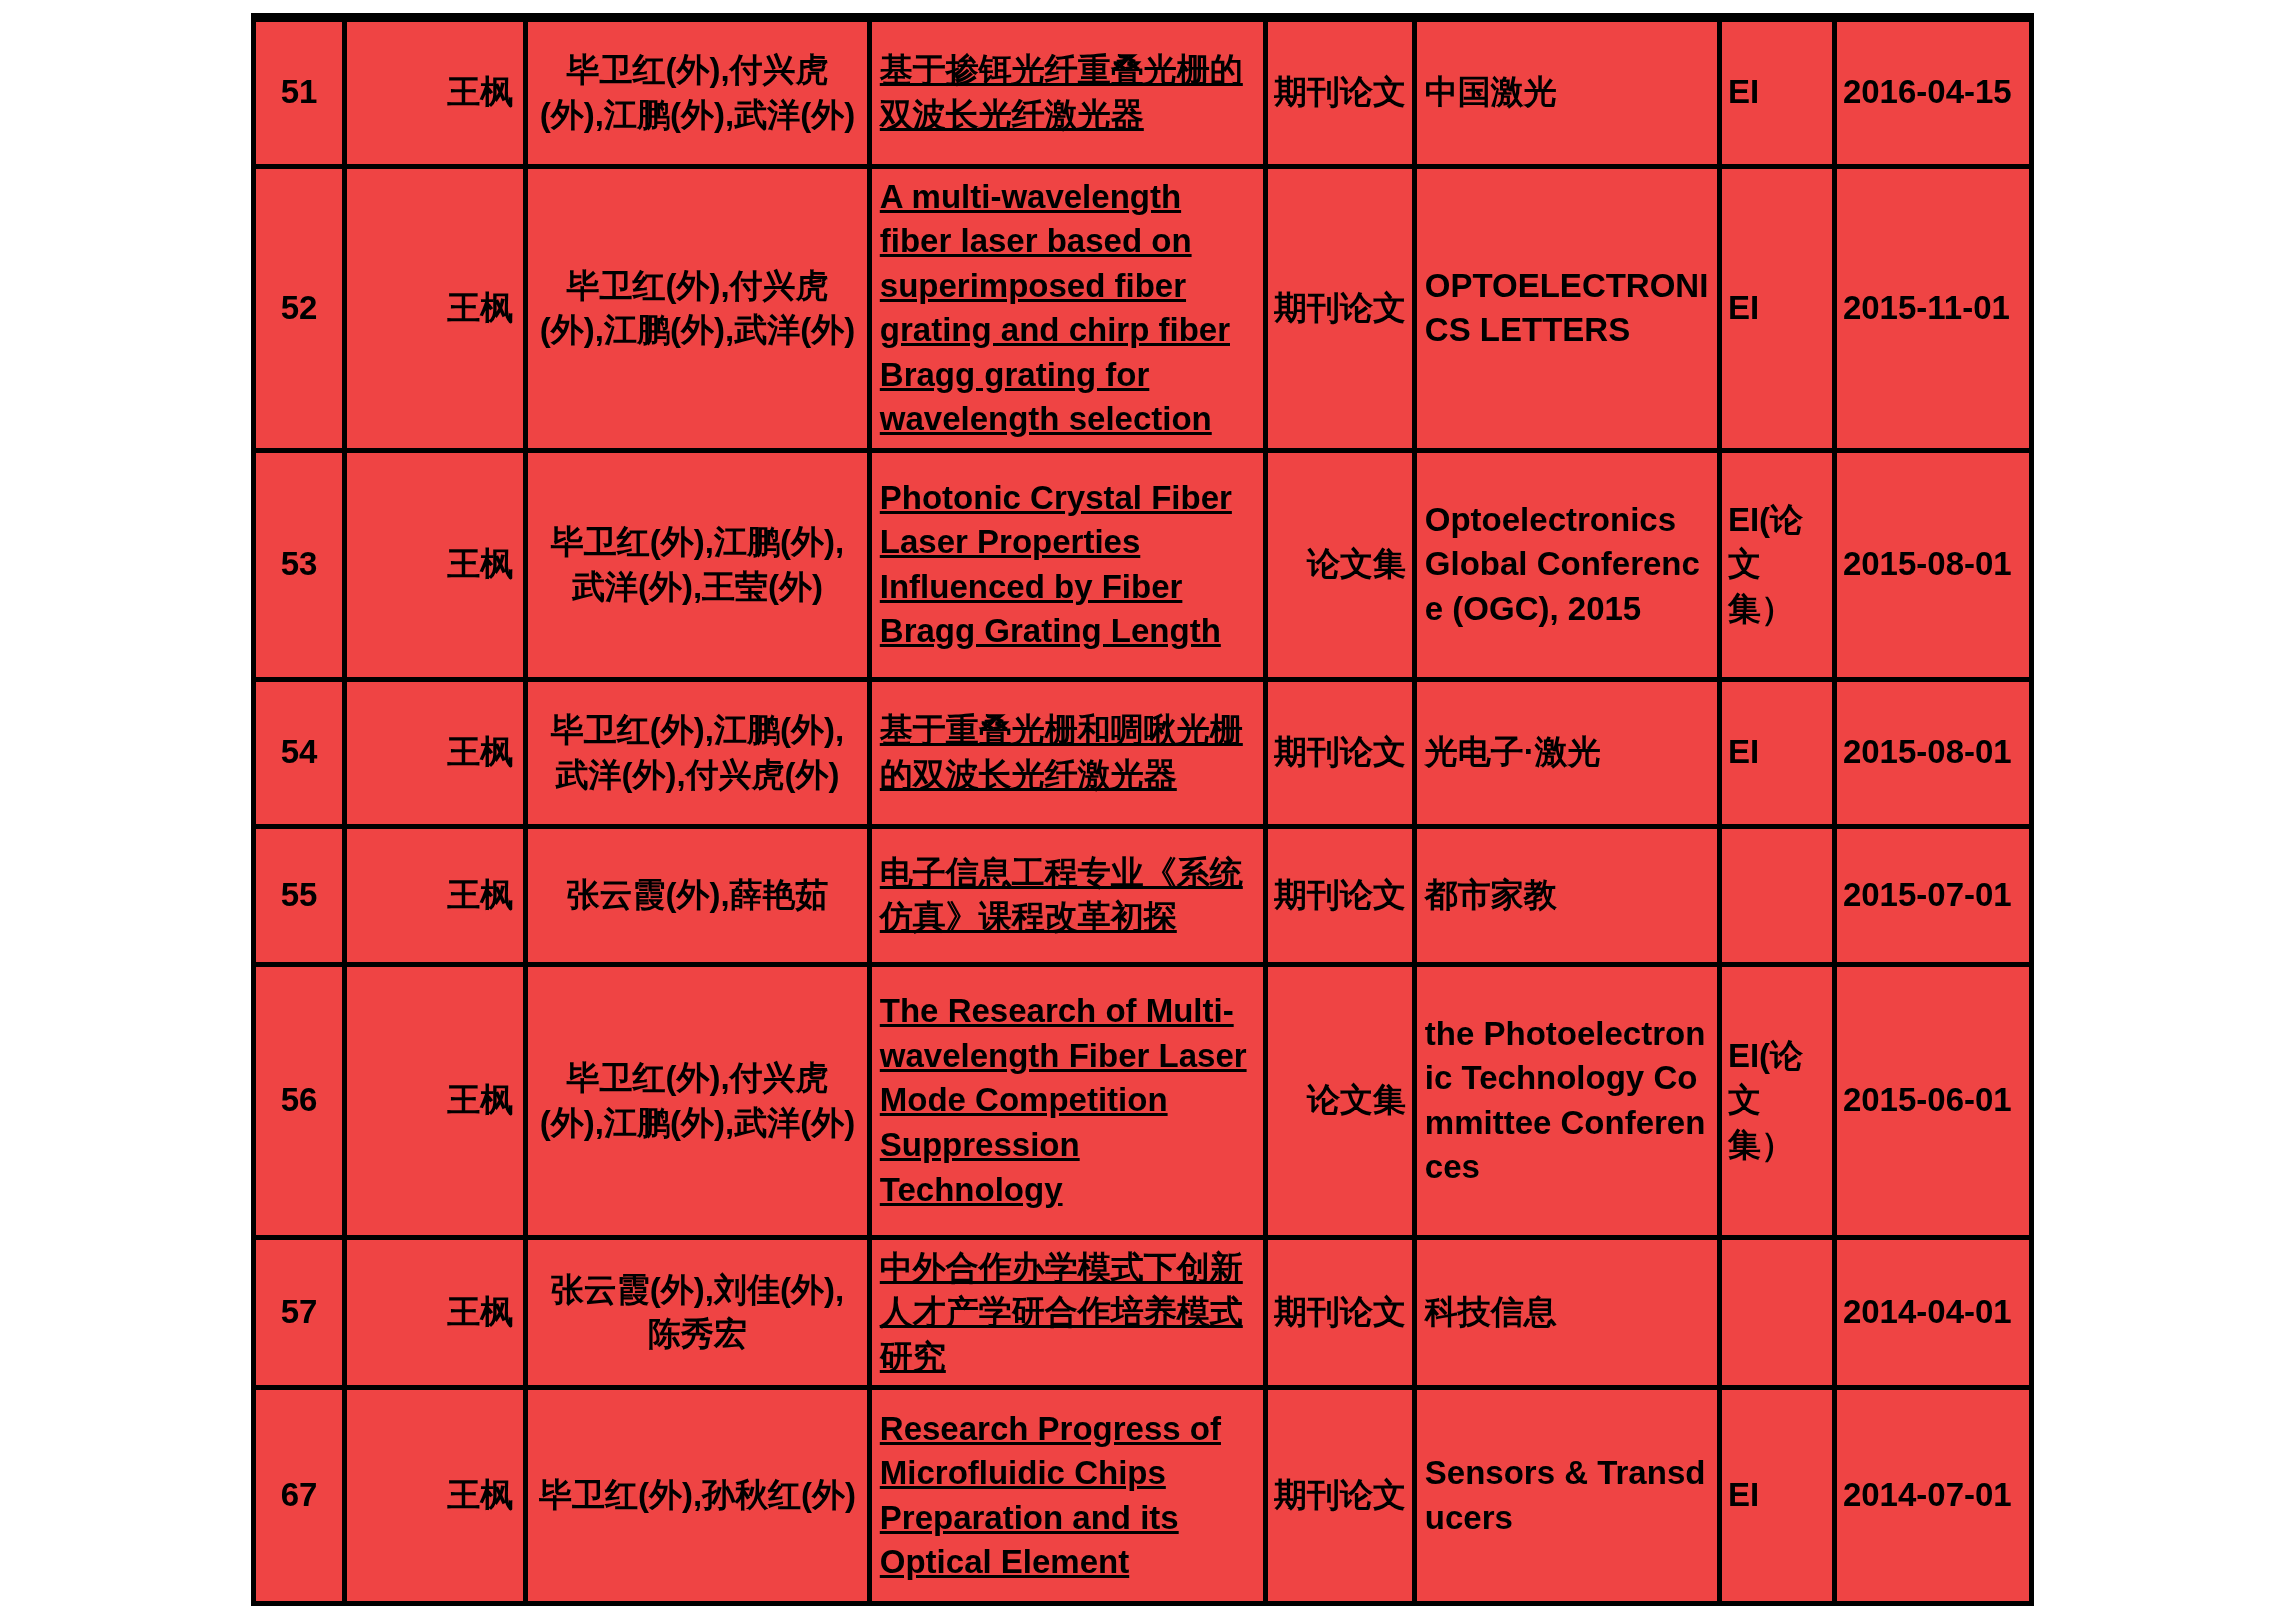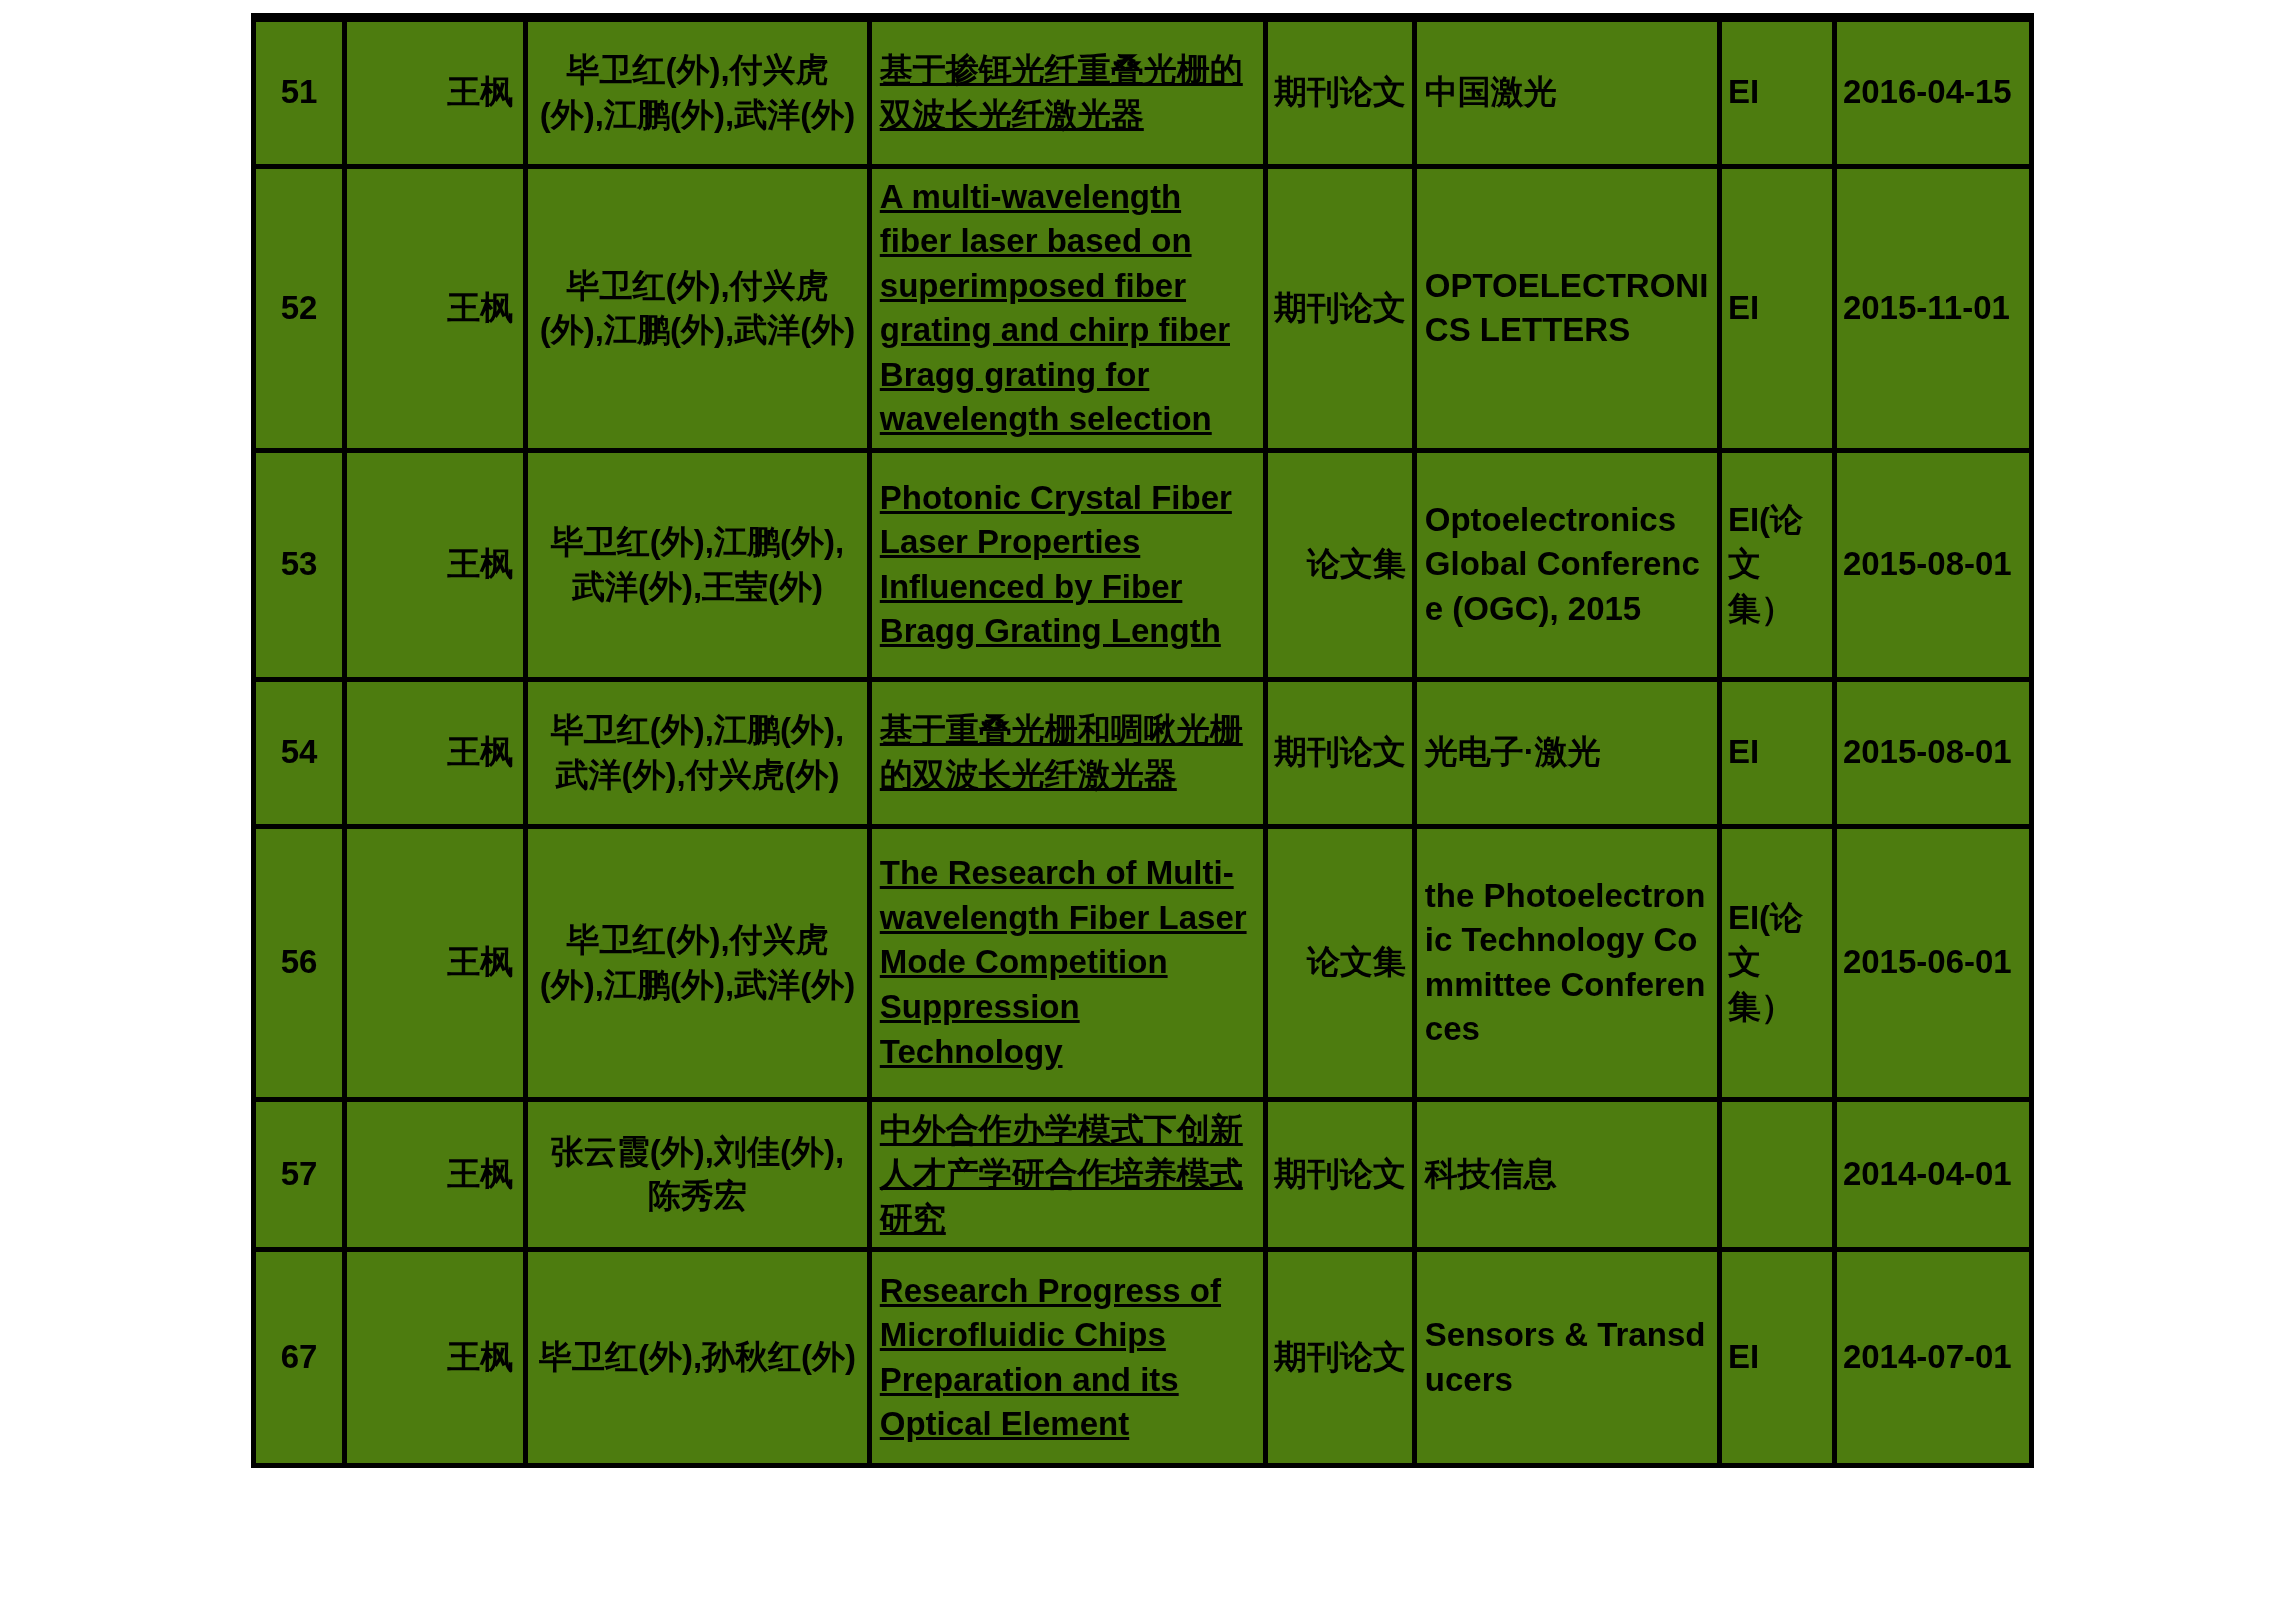--- a/index.html
+++ b/index.html
@@ -18,21 +18,21 @@
   }
   table.pub-table {
     position: absolute;
     left: 251px;
     top: 12.7px;
     width: 1778px;
     table-layout: fixed;
     border-collapse: collapse;
     border: 5.9px solid #000;
     border-top-width: 9.8px;
-    background: #4d7c0f;
+    background: #ef4444;
   }
   td {
     border: 5.9px solid #000;
     vertical-align: middle;
     color: #000;
     font-weight: bold;
     font-size: 33px;
     line-height: 1.35;
     padding: 5.9px 9.8px;
     overflow: hidden;
@@ -114,20 +114,30 @@
       <tr class="r3">
         <td class="no">54</td>
         <td class="name">王枫</td>
         <td class="authors">毕卫红(外),江鹏(外),武洋(外),付兴虎(外)</td>
         <td class="title">基于重叠光栅和啁啾光栅的双波长光纤激光器</td>
         <td class="ptype">期刊论文</td>
         <td class="venue">光电子·激光</td>
         <td class="idx">EI</td>
         <td class="pdate">2015-08-01</td>
       </tr>
+      <tr class="r4">
+        <td class="no">55</td>
+        <td class="name">王枫</td>
+        <td class="authors">张云霞(外),薛艳茹</td>
+        <td class="title">电子信息工程专业《系统仿真》课程改革初探</td>
+        <td class="ptype">期刊论文</td>
+        <td class="venue">都市家教</td>
+        <td class="idx"></td>
+        <td class="pdate">2015-07-01</td>
+      </tr>
       <tr class="r5">
         <td class="no">56</td>
         <td class="name">王枫</td>
         <td class="authors">毕卫红(外),付兴虎(外),江鹏(外),武洋(外)</td>
         <td class="title">The Research of Multi-wavelength Fiber Laser Mode Competition Suppression Technology</td>
         <td class="ptype">论文集</td>
         <td class="venue">the Photoelectronic Technology Committee Conferences</td>
         <td class="idx">EI(论文集）</td>
         <td class="pdate">2015-06-01</td>
       </tr>

